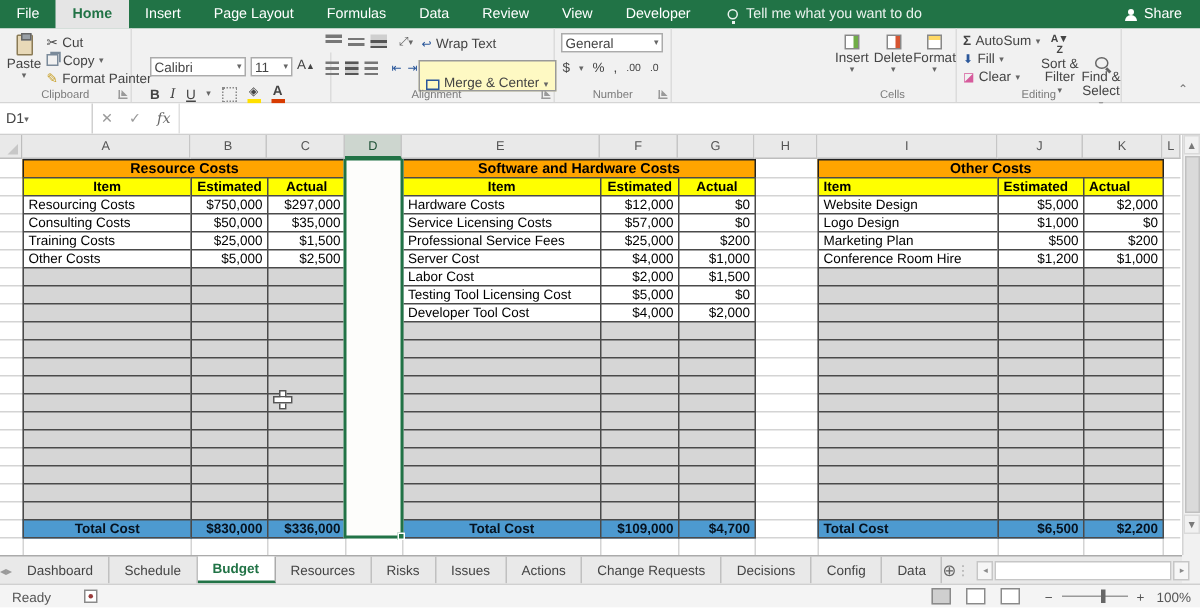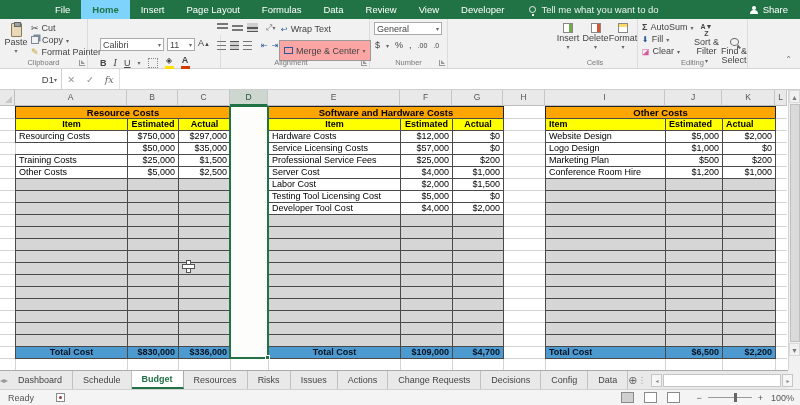--- a/index.html
+++ b/index.html
@@ -4,21 +4,21 @@
 <style>
   * { margin:0; padding:0; box-sizing:border-box; }
   html,body { width:800px; height:405px; overflow:hidden;
     font-family:"Liberation Sans","DejaVu Sans",sans-serif; }
   #app { position:relative; width:800px; height:405px; background:#f1f1f1; overflow:hidden; }
 
   
   .titlebar { position:absolute; left:0; top:0; width:800px; height:19px;
     background:#217346; display:flex; align-items:stretch; color:#fff; font-size:9.5px; }
   .rtab { padding:0 11px; display:flex; align-items:center; cursor:default; white-space:nowrap; }
-  .rtab.active { background:#7dd3fc; color:#217346; font-weight:bold; }
+  .rtab.active { background:#e5e5e5; color:#217346; font-weight:bold; }
   .tellme { display:flex; align-items:center; gap:5px; margin-left:14px; font-size:9.5px; color:#eaf3ee; }
   .bulb { width:7px; height:7px; border:1px solid #eaf3ee; border-radius:50%; position:relative; }
   .bulb:after { content:""; position:absolute; left:1.5px; top:7px; width:2px; height:2px; background:#eaf3ee; }
   .share { margin-left:auto; display:flex; align-items:center; gap:5px; padding:0 12px; }
   .person { width:8px; height:8px; position:relative; }
   .person:before { content:""; position:absolute; left:2px; top:0; width:4px; height:4px; border-radius:50%; background:#fff; }
   .person:after { content:""; position:absolute; left:0; top:4.5px; width:8px; height:4px; border-radius:4px 4px 0 0; background:#fff; }
 
   
   .ribbon { position:absolute; left:0; top:19px; width:800px; height:50px; background:#f1f1f1;
@@ -40,21 +40,21 @@
   .clip-icon { width:11px; height:14px; background:#e8d9b8; border:1px solid #8a7a55; border-radius:1px; position:relative; }
   .clip-icon:before { content:""; position:absolute; left:2px; top:-2px; width:5px; height:3px; background:#9aa0a6; border:1px solid #666; }
   .letterbar { display:inline-flex; flex-direction:column; align-items:center; line-height:1; font-weight:bold; }
   .letterbar .bar { width:9px; height:3px; margin-top:1px; }
   .sq { display:inline-block; width:10px; height:10px; }
 
   
   .fbar { position:absolute; left:0; top:69px; width:800px; height:21px; background:#f4f4f4;
     border-bottom:1px solid #cfcfcf; display:flex; align-items:stretch; font-size:9.5px; color:#444; }
   .namebox { width:62px; background:#fff; border-right:1px solid #d0d0d0; display:flex;
-    align-items:center; justify-content:flex-end; padding:0 4px; }
+    align-items:center; justify-content:flex-start; padding:0 4px; }
   .fbtns { width:58px; display:flex; align-items:center; justify-content:space-around; color:#9a9a9a;
     border-right:1px solid #e0e0e0; background:#fff; }
   .fx { font-style:italic; color:#666; font-family:"DejaVu Serif",serif; }
   .finput { flex:1; background:#fff; }
 
   
   .sheet { position:absolute; left:0; top:90px; width:800px; height:280px; background:#fff; }
   .corner { position:absolute; left:0; top:0; width:15px; height:16px; background:#e9e9e9;
     border-right:1px solid #bdbdbd; border-bottom:1px solid #bdbdbd; }
   .corner:after { content:""; position:absolute; right:2px; bottom:2px;
@@ -108,21 +108,21 @@
   .zoomctl { display:flex; align-items:center; gap:6px; margin:0 8px 0 16px; color:#555; }
   .ztrack { width:44px; height:1px; background:#9a9a9a; position:relative; }
   .zthumb { position:absolute; left:26px; top:-4px; width:3px; height:9px; background:#666; }
 </style>
 </head>
 <body>
 
 <div id="app">
 
   <div class="titlebar">
-    <div id="rtabs" style="display:flex;padding-left:44px;">
+    <div id="rtabs" style="display:flex;">
         <div class="rtab">File</div>
         <div class="rtab active">Home</div>
         <div class="rtab">Insert</div>
         <div class="rtab">Page Layout</div>
         <div class="rtab">Formulas</div>
         <div class="rtab">Data</div>
         <div class="rtab">Review</div>
         <div class="rtab">View</div>
         <div class="rtab">Developer</div>
       </div>
@@ -203,21 +203,21 @@
         <span class="alnico" style="background:repeating-linear-gradient(#777,#777 1.5px,transparent 1.5px,transparent 4px); width:9px;"></span>
         <span class="alnico hl" style="background-image:repeating-linear-gradient(#555,#555 1.5px,transparent 1.5px,transparent 4px); width:9px;"></span>
         <span class="alnico" style="background:repeating-linear-gradient(#777,#777 1.5px,transparent 1.5px,transparent 4px); width:9px;"></span>
         <span style="font-size:8px; color:#2b579a; margin-left:5px;">⇤</span>
         <span style="font-size:8px; color:#2b579a;">⇥</span>
       </div>
       <div class="small" style="position:absolute; left:68px; top:4px;">
         <span style="font-size:8px;color:#2b579a;">↩</span>
         <span>Wrap Text</span>
       </div>
-      <div class="small" style="position:absolute; left:66px; top:21px; border:1px solid #9a9a9a; background:#fca5a5; padding:0 4px; height:21px;">
+      <div class="small" style="position:absolute; left:66px; top:21px; border:1px solid #9a9a9a; background:#fef9c3; padding:0 4px; height:21px;align-items:flex-end;">
         <span class="sq" style="width:9px;height:7px;border:1px solid #2b579a;"></span>
         <span>Merge &amp; Center</span>
         <span class="dd">▾</span>
       </div>
       <div class="glabel">Alignment</div>
       <div class="launcher"></div>
     </div>
 
     <div class="group" style="left:370px; width:78px;">
       <div class="combo" style="position:absolute; left:4px; top:3px; width:68px;">
@@ -379,20 +379,21 @@
         <div class="hline" style="top: 228px; width: 787px;"></div>
         <div class="hline" style="top: 240px; width: 787px;"></div>
         <div class="hline" style="top: 252px; width: 787px;"></div>
         <div class="cell title" style="left: 15px; top: 0px; width: 216px; height: 13px; background: rgb(255, 165, 0); text-align: center;">Resource Costs</div>
         <div class="cell hdr" style="left: 15px; top: 12px; width: 113px; height: 13px; background: rgb(255, 255, 0); text-align: center;">Item</div>
         <div class="cell hdr" style="left: 127px; top: 12px; width: 52px; height: 13px; background: rgb(255, 255, 0); text-align: center;">Estimated</div>
         <div class="cell hdr" style="left: 178px; top: 12px; width: 53px; height: 13px; background: rgb(255, 255, 0); text-align: center;">Actual</div>
         <div class="cell" style="left: 15px; top: 24px; width: 113px; height: 13px; background: rgb(255, 255, 255); text-align: left;">Resourcing Costs</div>
         <div class="cell num" style="left: 127px; top: 24px; width: 52px; height: 13px; background: rgb(255, 255, 255);">$750,000</div>
         <div class="cell num" style="left: 178px; top: 24px; width: 53px; height: 13px; background: rgb(255, 255, 255);">$297,000</div>
+        <div class="cell" style="left: 15px; top: 36px; width: 113px; height: 13px; background: rgb(255, 255, 255); text-align: left;">Consulting Costs</div>
         <div class="cell num" style="left: 127px; top: 36px; width: 52px; height: 13px; background: rgb(255, 255, 255);">$50,000</div>
         <div class="cell num" style="left: 178px; top: 36px; width: 53px; height: 13px; background: rgb(255, 255, 255);">$35,000</div>
         <div class="cell" style="left: 15px; top: 48px; width: 113px; height: 13px; background: rgb(255, 255, 255); text-align: left;">Training Costs</div>
         <div class="cell num" style="left: 127px; top: 48px; width: 52px; height: 13px; background: rgb(255, 255, 255);">$25,000</div>
         <div class="cell num" style="left: 178px; top: 48px; width: 53px; height: 13px; background: rgb(255, 255, 255);">$1,500</div>
         <div class="cell" style="left: 15px; top: 60px; width: 113px; height: 13px; background: rgb(255, 255, 255); text-align: left;">Other Costs</div>
         <div class="cell num" style="left: 127px; top: 60px; width: 52px; height: 13px; background: rgb(255, 255, 255);">$5,000</div>
         <div class="cell num" style="left: 178px; top: 60px; width: 53px; height: 13px; background: rgb(255, 255, 255);">$2,500</div>
         <div class="cell" style="left: 15px; top: 72px; width: 113px; height: 13px; background: rgb(214, 214, 214);"></div>
         <div class="cell" style="left: 127px; top: 72px; width: 52px; height: 13px; background: rgb(214, 214, 214);"></div>

